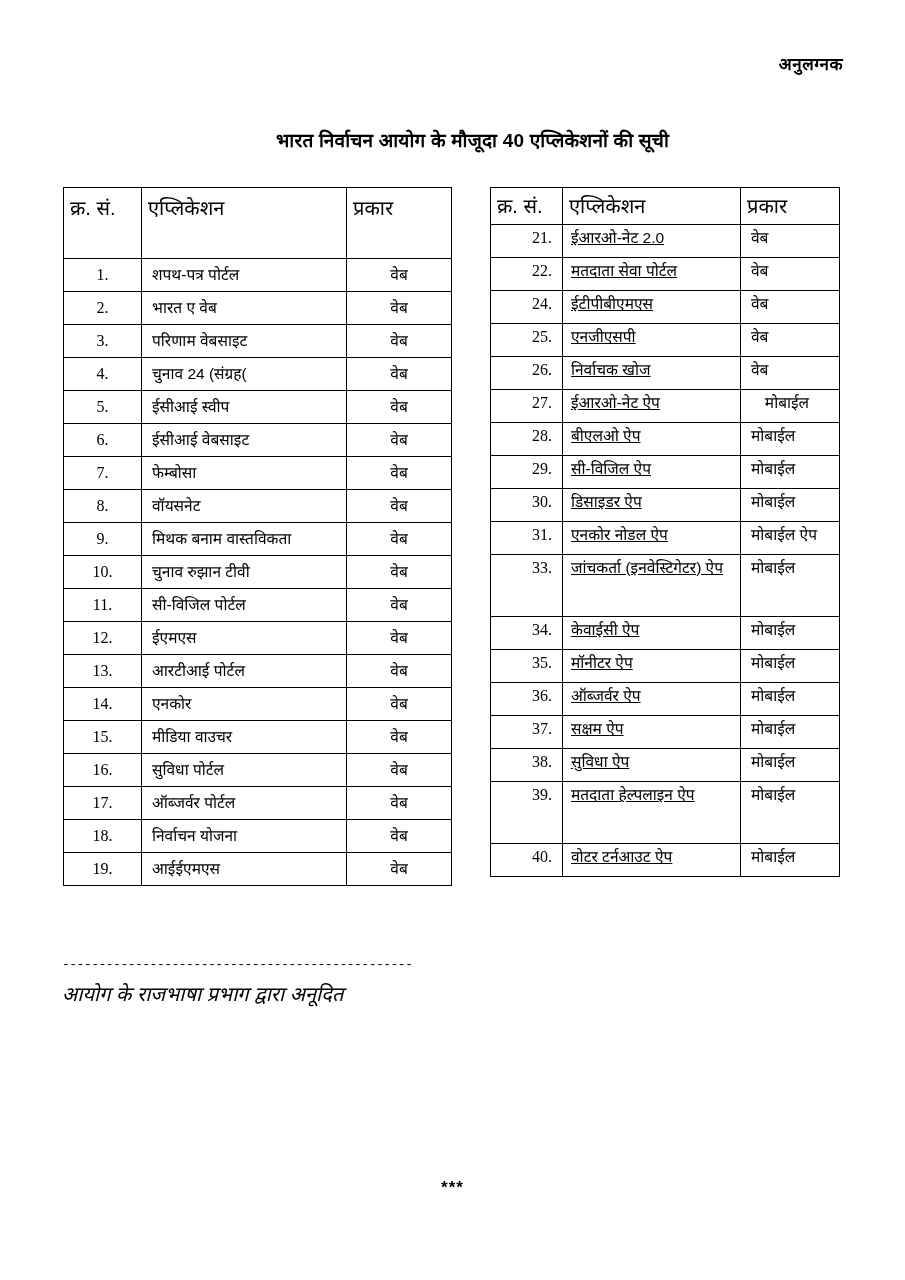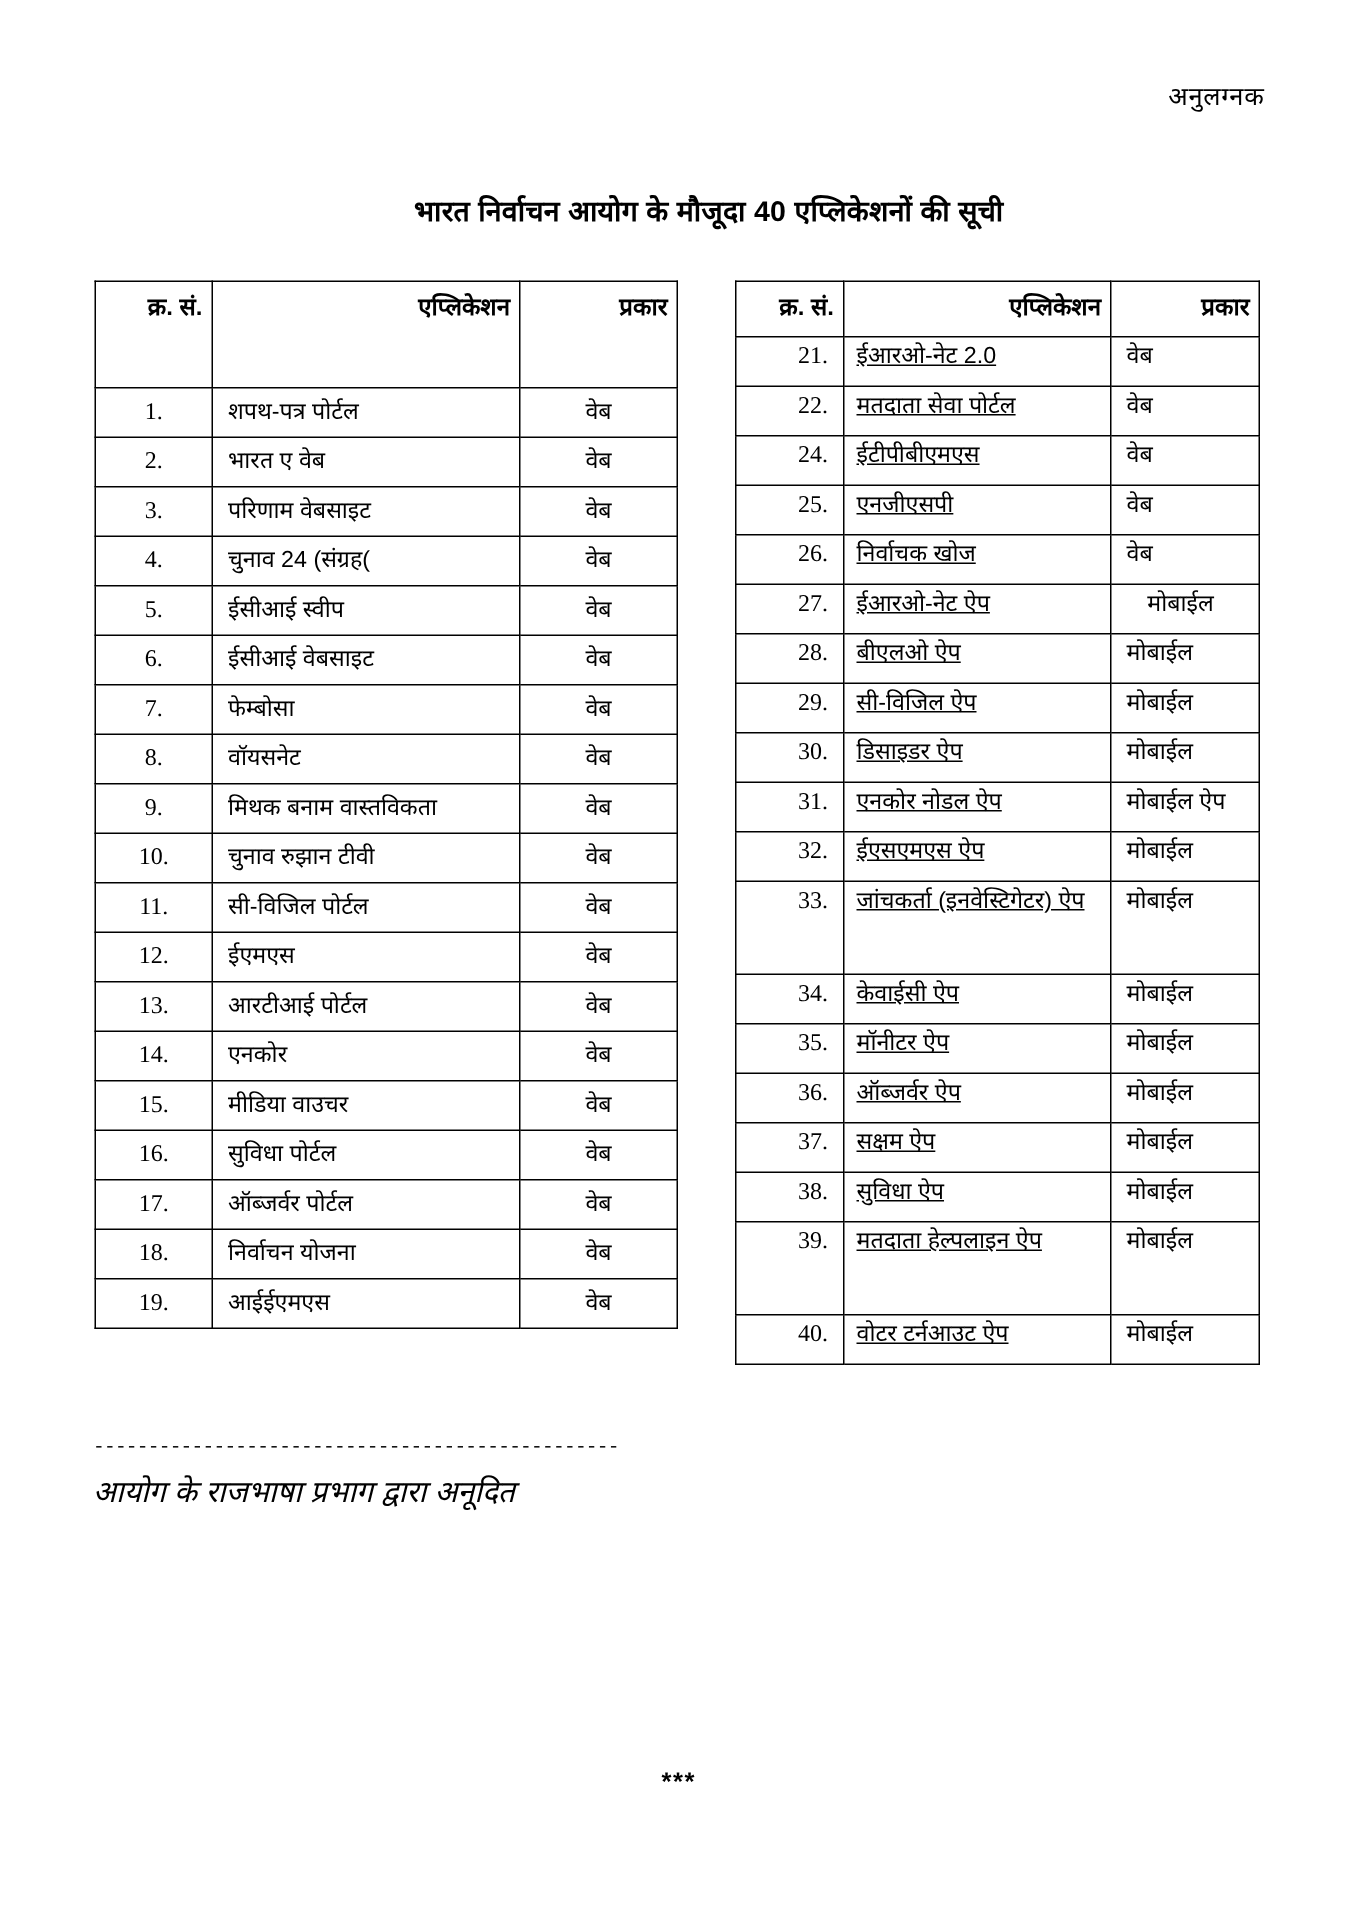--- a/index.html
+++ b/index.html
@@ -22,21 +22,21 @@
     height: 1280px;
     box-sizing: border-box;
   }
 
   
   .annexure-header {
     position: absolute;
     top: 52px;
     right: 62px;
     font-size: 17px;
-    font-weight: normal;
+    font-weight: bold;
     letter-spacing: 0.5px;
     white-space: nowrap;
   }
 
   
   .doc-title {
     position: absolute;
     top: 127px;
     left: 0;
     width: 905px;
@@ -64,23 +64,23 @@
   }
   table.app-table td,
   table.app-table th {
     border: 1px solid #000000;
     padding: 2px 6px;
     vertical-align: middle;
     font-weight: normal;
     line-height: 1.25;
   }
   table.app-table th {
-    font-weight: bold;
-    text-align: right;
-    font-size: 16px;
+    font-weight: normal;
+    text-align: left;
+    font-size: 20px;
   }
 
   
   #table-left {
     left: 63px;
     top: 0;
     width: 388px;
   }
   #table-left col.c-sno   { width: 78px; }
   #table-left col.c-app   { width: 205px; }
@@ -322,25 +322,20 @@
           <tr>
             <td class="sno">30.</td>
             <td class="app">डिसाइडर ऐप</td>
             <td class="type">मोबाईल</td>
           </tr>
           <tr>
             <td class="sno">31.</td>
             <td class="app">एनकोर नोडल ऐप</td>
             <td class="type">मोबाईल ऐप</td>
           </tr>
-          <tr>
-            <td class="sno">32.</td>
-            <td class="app">ईएसएमएस ऐप</td>
-            <td class="type">मोबाईल</td>
-          </tr>
           <tr class="tall">
             <td class="sno">33.</td>
             <td class="app">जांचकर्ता (इनवेस्टिगेटर) ऐप</td>
             <td class="type">मोबाईल</td>
           </tr>
           <tr>
             <td class="sno">34.</td>
             <td class="app">केवाईसी ऐप</td>
             <td class="type">मोबाईल</td>
           </tr>

